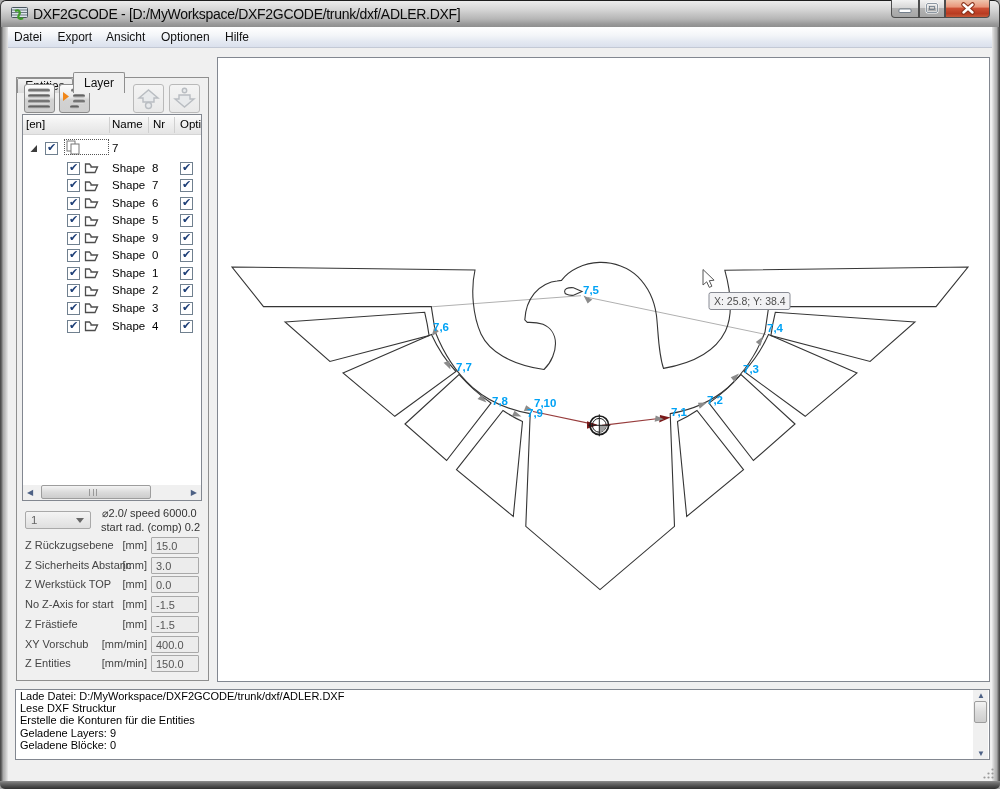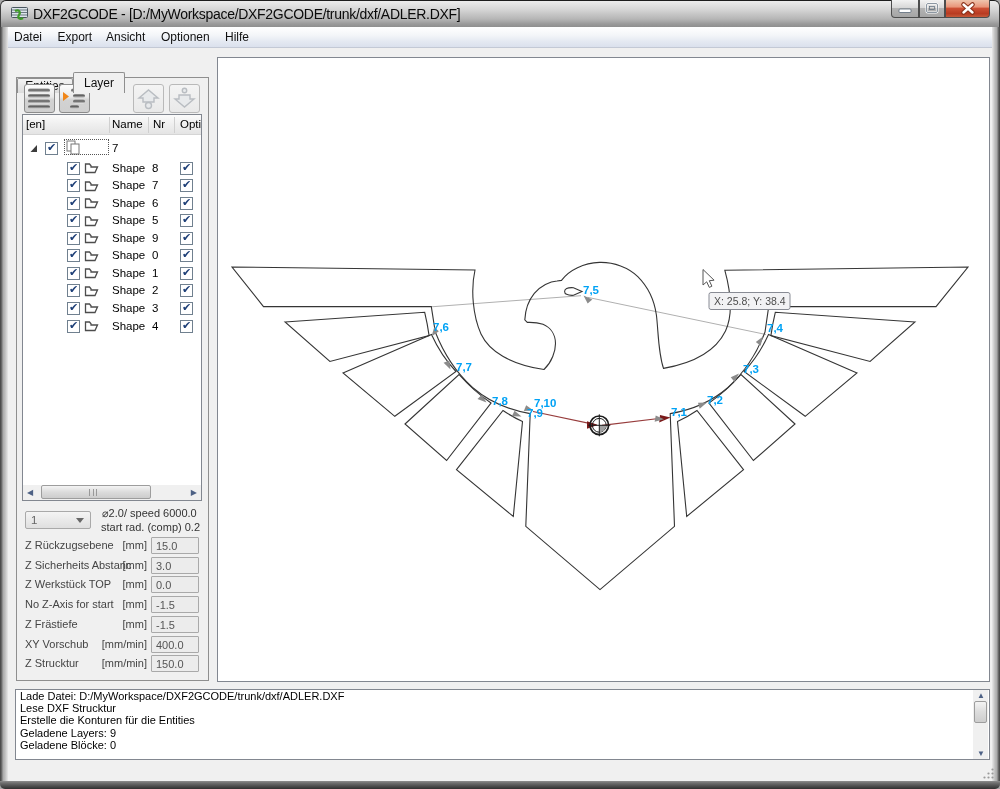--- a/index.html
+++ b/index.html
@@ -267,21 +267,21 @@
 <div class="pinput" style="top:576.4px">0.0</div>
 <div class="plabel" style="left:25px;top:598.1px">No Z-Axis for start</div>
 <div class="plabel" style="left:147px;top:598.1px;transform:translateX(-100%)">[mm]</div>
 <div class="pinput" style="top:596.1px">-1.5</div>
 <div class="plabel" style="left:25px;top:617.8px">Z Frästiefe</div>
 <div class="plabel" style="left:147px;top:617.8px;transform:translateX(-100%)">[mm]</div>
 <div class="pinput" style="top:615.8px">-1.5</div>
 <div class="plabel" style="left:25px;top:637.5px">XY Vorschub</div>
 <div class="plabel" style="left:147px;top:637.5px;transform:translateX(-100%)">[mm/min]</div>
 <div class="pinput" style="top:635.5px">400.0</div>
-<div class="plabel" style="left:25px;top:657.2px">Z Strucktur</div>
+<div class="plabel" style="left:25px;top:657.2px">Z Entities</div>
 <div class="plabel" style="left:147px;top:657.2px;transform:translateX(-100%)">[mm/min]</div>
 <div class="pinput" style="top:655.2px">150.0</div>
 </div>
 
 <div class="abs" id="canvas"></div>
 <svg class="abs" style="left:218px;top:58px" width="771" height="623" viewBox="218 58 771 623" fill="none">
 
 <g stroke="#b0b0b0" stroke-width="1">
 <path d="M431.5,306.8 L581,295.7"></path>
 <path d="M587.5,297.3 L766,334.5"></path>

